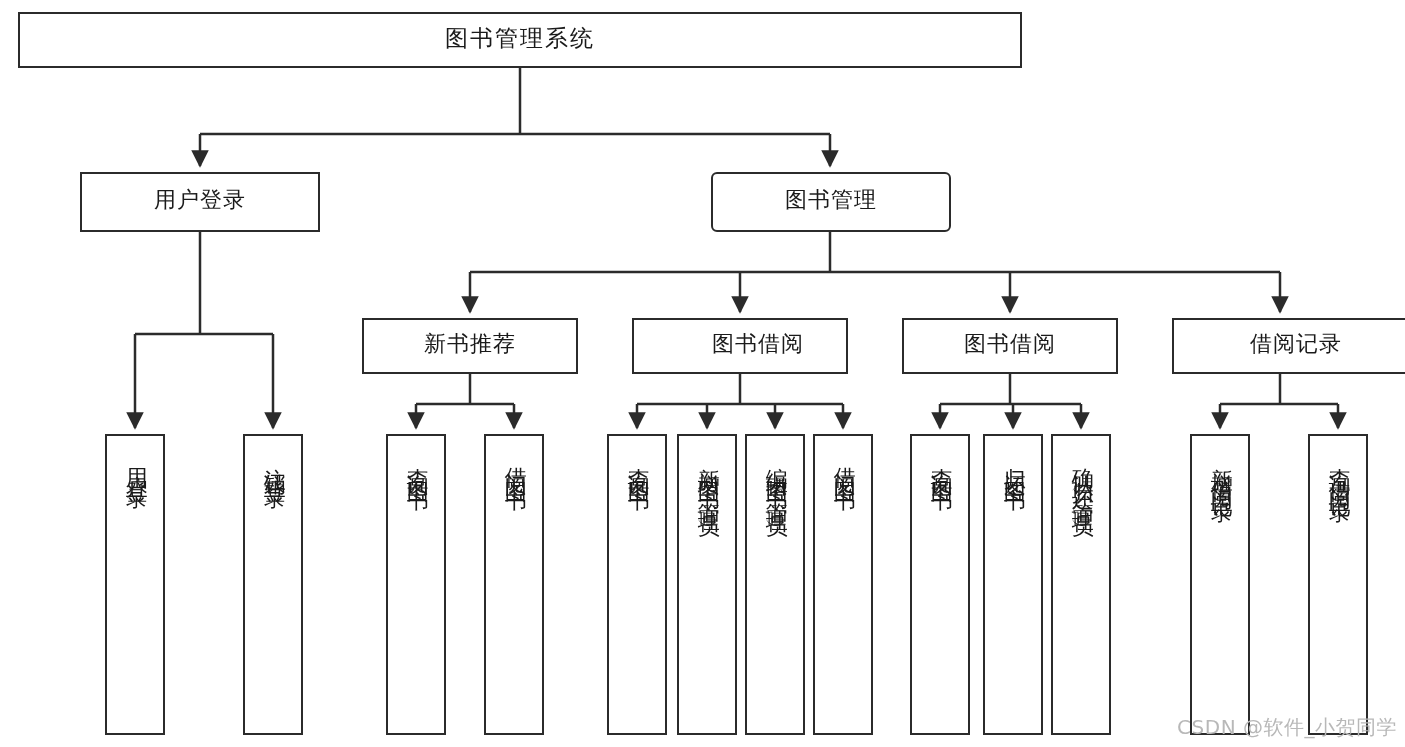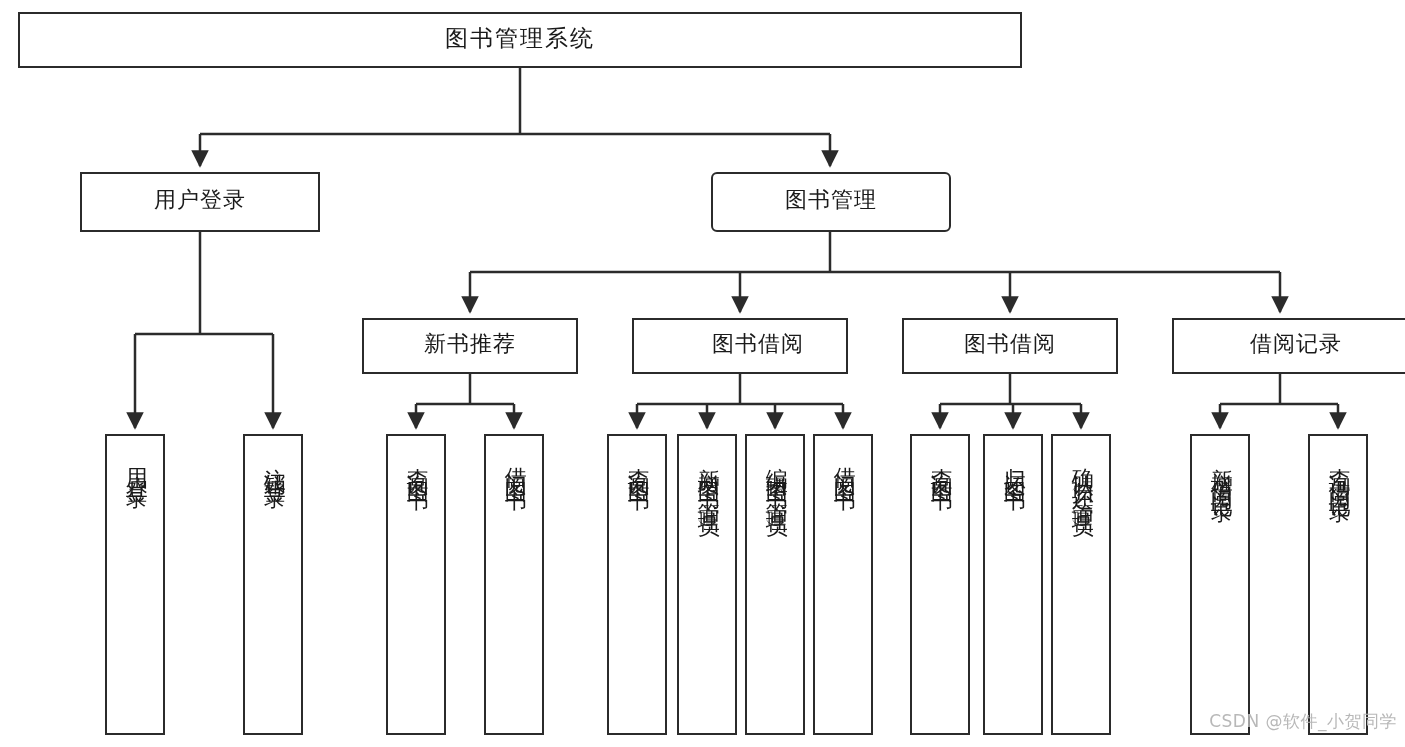--- a/index.html
+++ b/index.html
@@ -57,22 +57,22 @@
     font-size: 22px;
     white-space: nowrap;
   }
   .node.root .node-label {
     font-size: 23px;
     letter-spacing: 2px;
   }
   #watermark {
     position: absolute;
     right: 8px;
-    bottom: 14px;
-    font-size: 17px;
+    bottom: 6px;
+    font-size: 20px;
     color: #b8b8b8;
     letter-spacing: 0.5px;
     z-index: 5;
     white-space: nowrap;
     font-family: "DejaVu Sans", "Liberation Sans", sans-serif;
   }
 </style>
 </head>
 <body>
 

